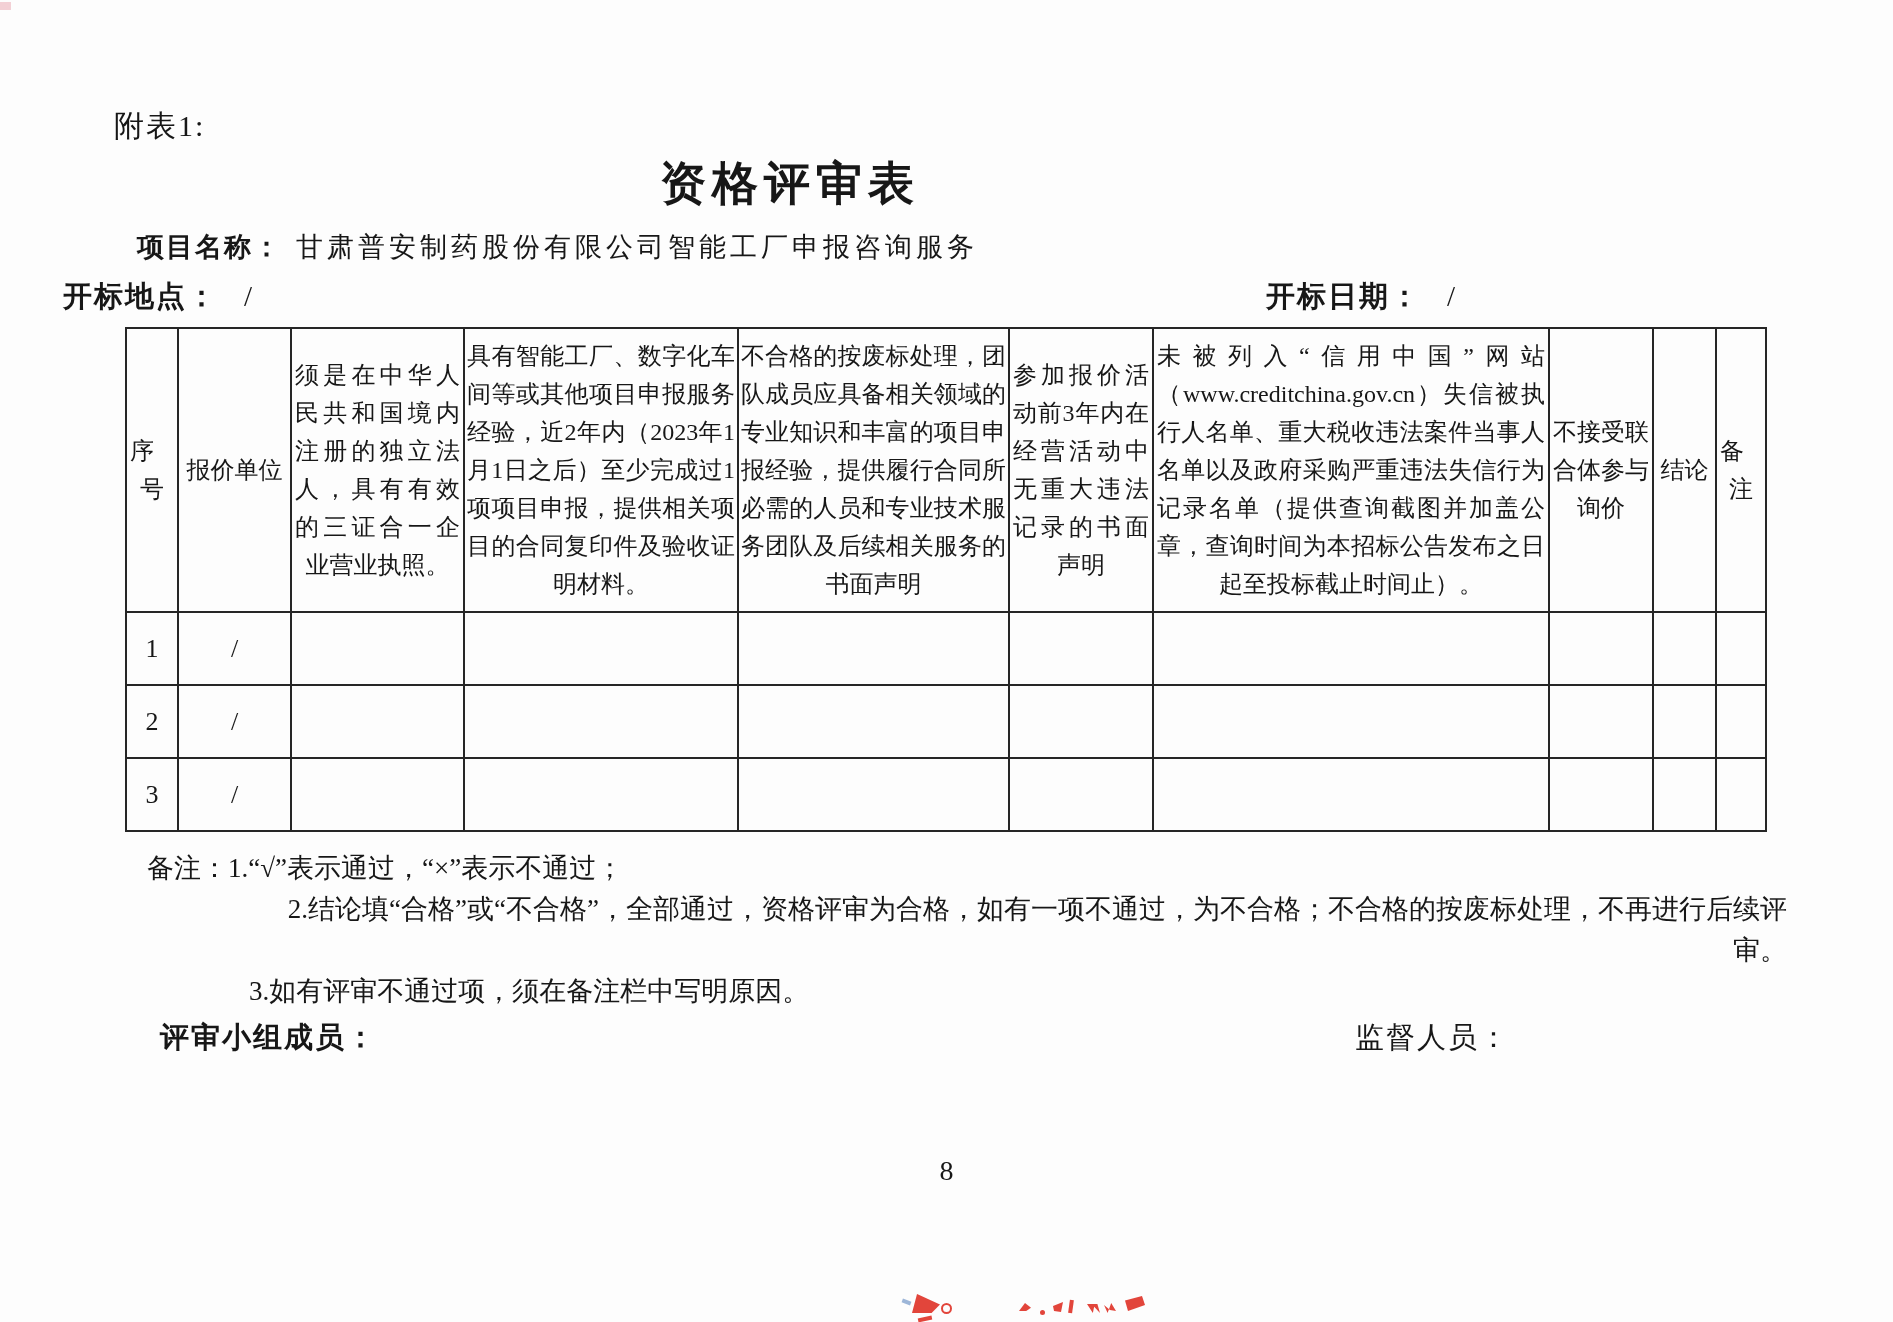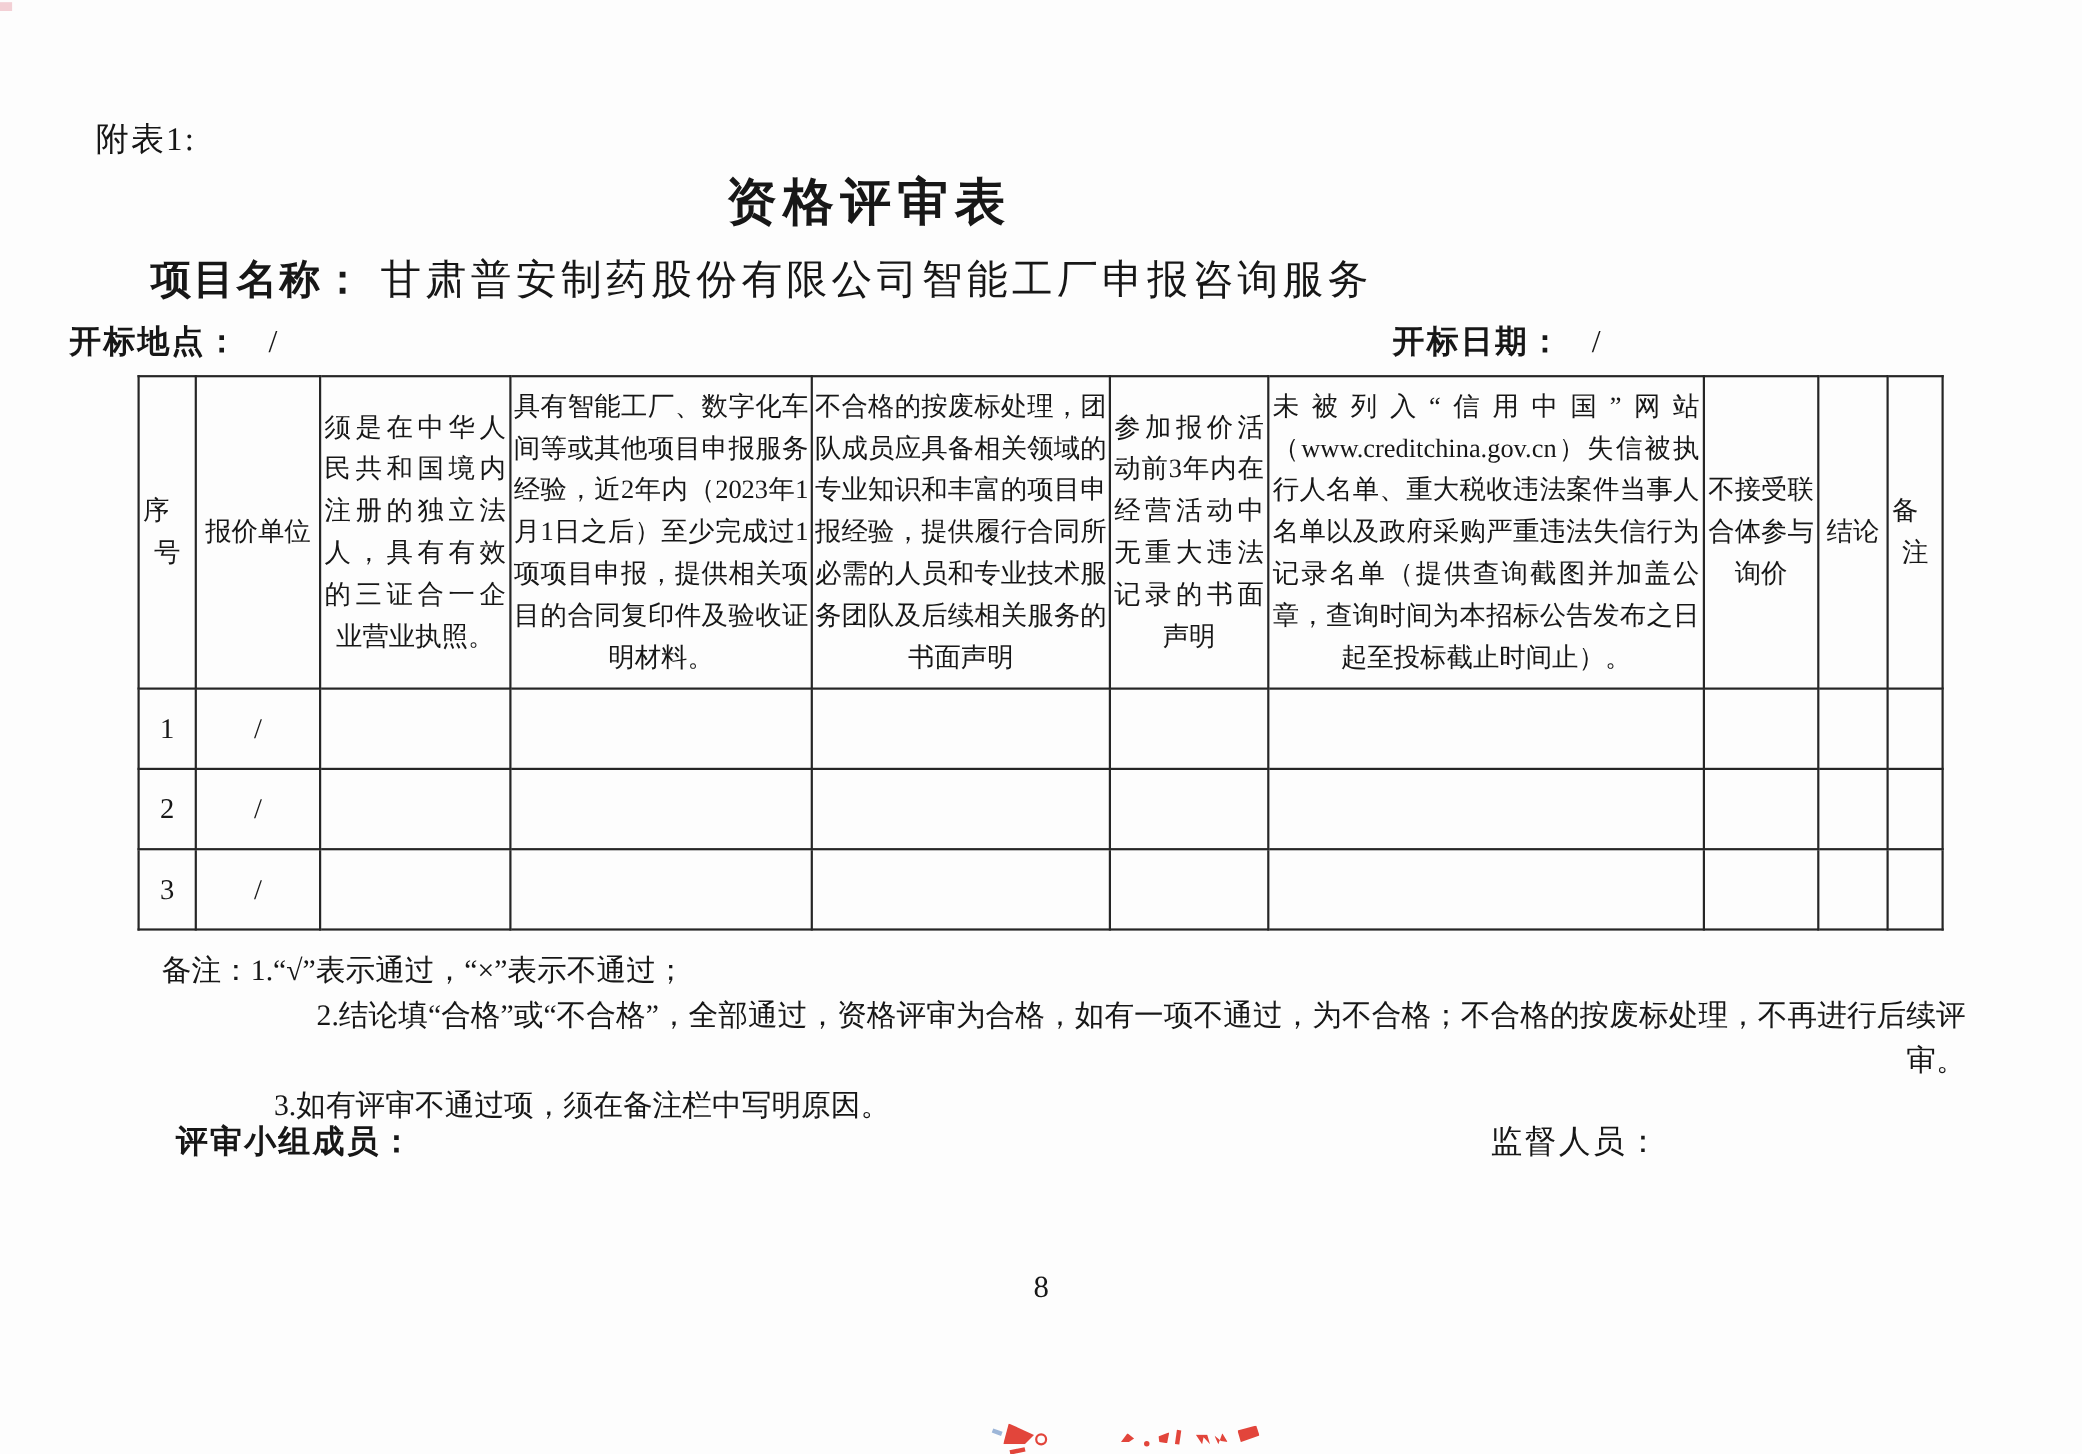--- a/index.html
+++ b/index.html
@@ -10,29 +10,29 @@
     background:#fdfdfd;
     color:#171717;
     font-family:"Liberation Serif","DejaVu Serif",serif;
     overflow:hidden;
   }
   .corner-speck{
     position:absolute; left:0; top:2px; width:11px; height:8px;
     background:#f0c4cb; opacity:.8;
   }
   .appendix{
-    padding-top:106px; margin-left:87px;
+    padding-top:106px; margin-left:114px;
     font-size:30px; letter-spacing:2px;
   }
   .doc-title{
     margin:6px 0 12px 125px; width:1330px;
     text-align:center;
     font-size:46px; font-weight:bold; letter-spacing:6px;
   }
-  .meta1{ margin:14px 0 0 137px; font-size:37px; }
+  .meta1{ margin:14px 0 0 137px; font-size:27px; }
   .meta1 .label, .meta2 .label{ font-weight:bold; letter-spacing:2px; }
   .meta1 .value{ margin-left:14px; letter-spacing:4px; }
   .meta2{ position:relative; margin:12px 0 0 63px; font-size:29px; width:1628px; height:40px; }
   .meta2 .value{ margin-left:26px; }
   .meta2 .date-group{ position:absolute; left:1203px; top:0; }
 
   table.qual{
     margin:10px 0 0 125px;
     width:1640px;
     border-collapse:collapse;

